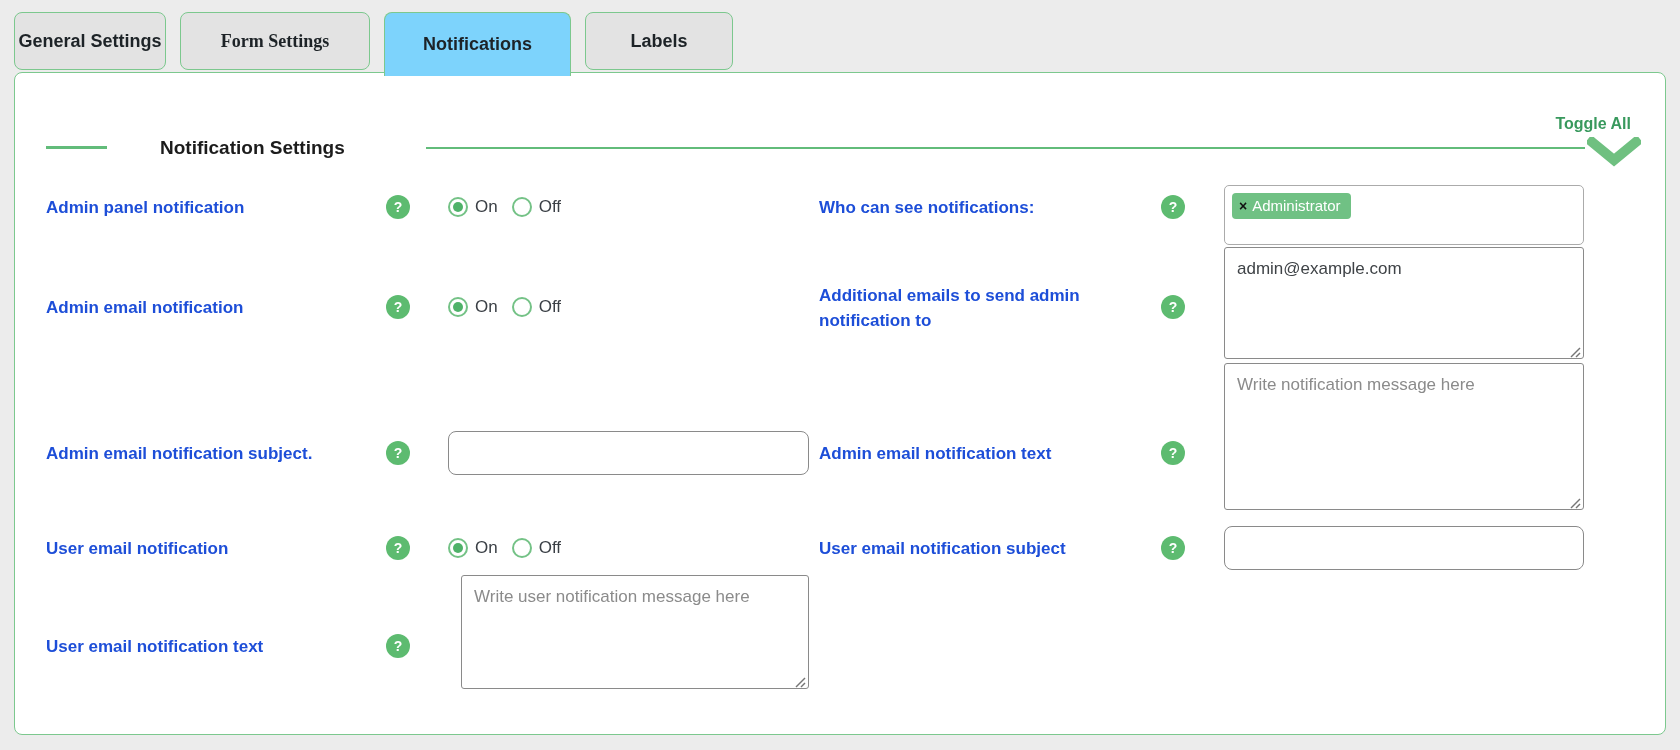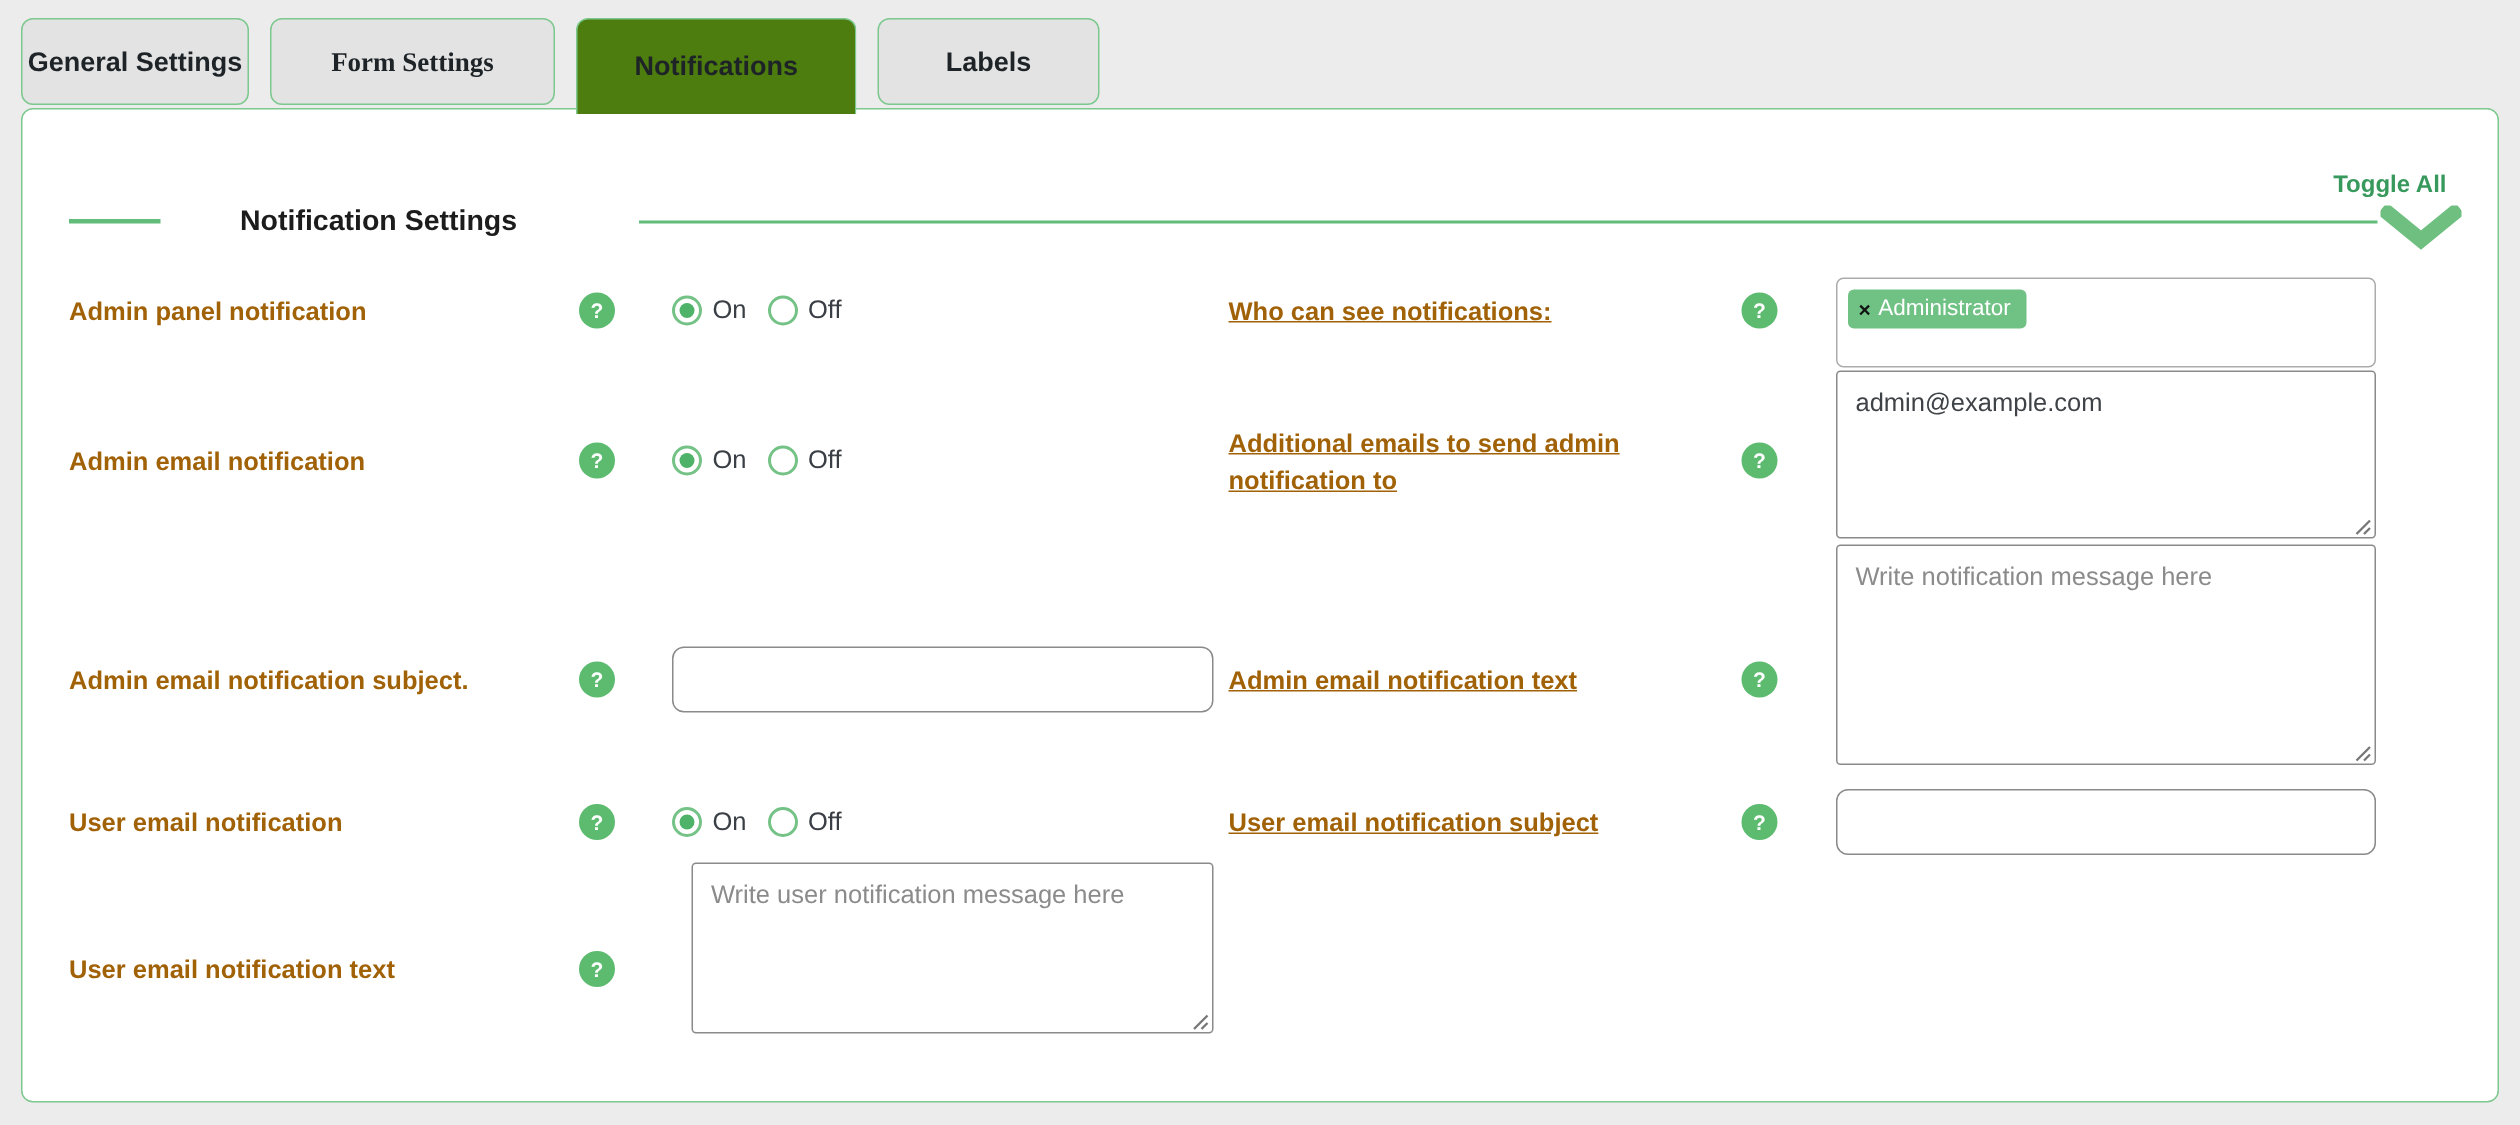--- a/index.html
+++ b/index.html
@@ -10,44 +10,44 @@
   .tab {
     height:58px; background:#e3e3e3; border:1px solid #7cc88e; border-radius:8px;
     display:flex; align-items:center; justify-content:center;
     font-size:18px; font-weight:bold; color:#1d2327; cursor:pointer;
   }
   .tab:nth-child(1){ width:152px; }
   .tab:nth-child(2){ width:190px;font-family:Liberation Serif, serif; }
   .tab:nth-child(3){ width:187px; }
   .tab:nth-child(4){ width:148px; }
   .tab.active {
-    background:#4d7c0f; height:64px; border-bottom:none; border-radius:8px 8px 0 0;
+    background:#7dd3fc; height:64px; border-bottom:none; border-radius:8px 8px 0 0;
   }
 
   
   .panel {
     position:absolute; left:14px; top:72px; width:1652px; height:663px;
     background:#ffffff; border:1px solid #7cc88e; border-radius:8px; z-index:2;
   }
 
   .toggle-all {
     position:absolute; top:22px; right:34px; color:#38995d; font-weight:bold;
     font-size:16px; cursor:pointer;margin-top:20px;
   }
 
   
   .line-short { position:absolute; left:31px; top:73px; width:61px; height:3px; background:#62bc7a; }
   .section-title { position:absolute; left:145px; top:62px; font-size:19px; font-weight:bold; color:#1c1c1c; line-height:26px; }
   .line-long { position:absolute; left:411px; top:74px; width:1159px; height:2px; background:#62bc7a; }
   .chevron { position:absolute; left:1572px; top:64px; width:54px; height:30px; cursor:pointer; }
 
   
-  .field-label { position:absolute; font-size:17px; font-weight:600; color:#a16207; line-height:25px; }
+  .field-label { position:absolute; font-size:17px; font-weight:600; color:#1d4ed8; line-height:25px; }
   .l-label { left:31px; width:345px; }
-  .r-label { left:804px; width:315px;text-decoration:underline; }
+  .r-label { left:804px; width:315px; }
 
   .help {
     position:absolute; width:24px; height:24px; border-radius:50%;
     background:#5dbb70; color:#ffffff; font-size:14px; font-weight:bold;
     display:flex; align-items:center; justify-content:center; cursor:pointer;
   }
   .l-help { left:371px; }
   .r-help { left:1146px; }
 
   .radio-group { position:absolute; left:433px; display:flex; align-items:center; height:26px; }

